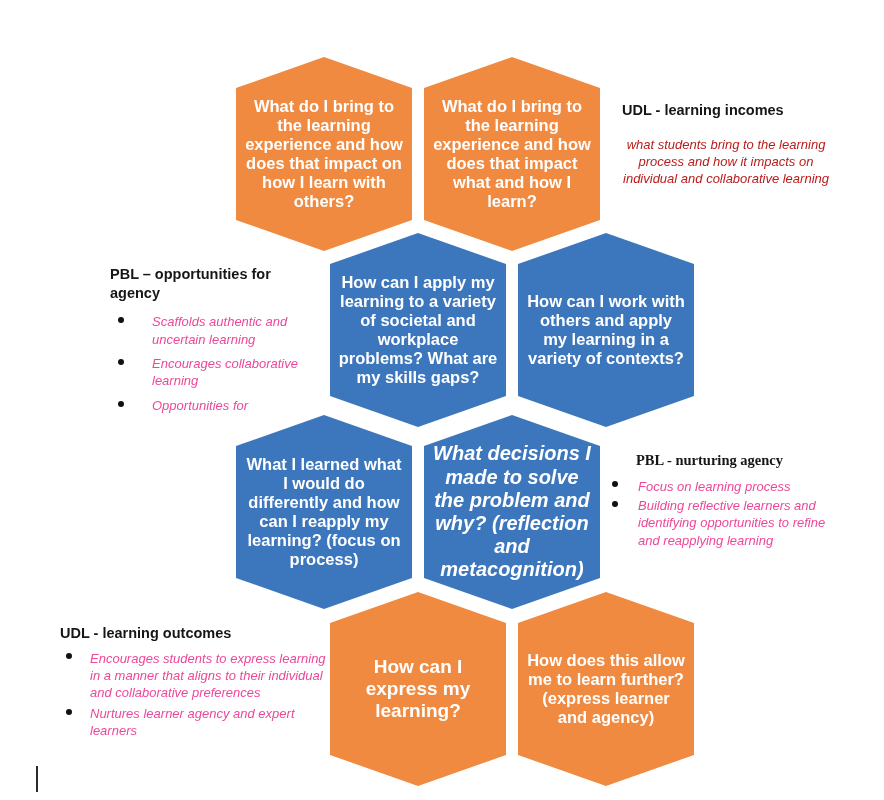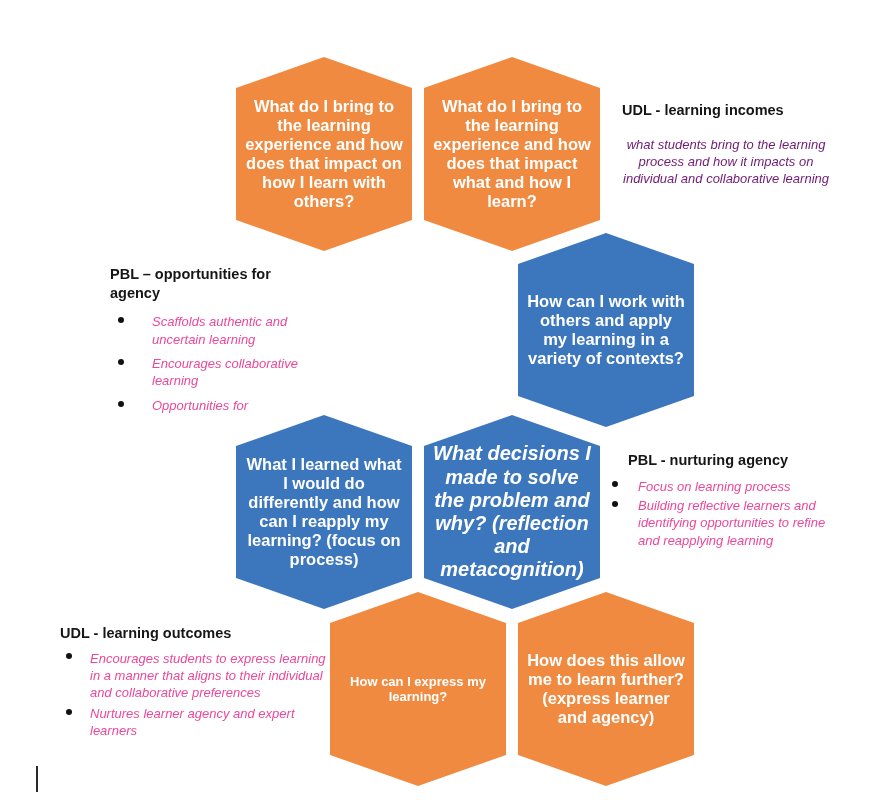--- a/index.html
+++ b/index.html
@@ -54,21 +54,21 @@
     line-height: 1.28;
     margin: 0 0 6px 0;
     color: #161616;
   }
   .note-para {
     font-style: italic;
     font-size: 13px;
     line-height: 1.32;
     margin: 0;
     text-align: center;
-    color: #701a75;
+    color: #b91c1c;
   }
   ul.note-list {
     list-style: none;
     margin: 0;
     padding: 0;
   }
   ul.note-list li {
     position: relative;
     font-style: italic;
     font-size: 13px;
@@ -105,35 +105,38 @@
 <div id="canvas">
 
   <div class="hex hex-orange" style="left:236px; top:57px; width:176px; height:194px;">
     <div class="hex-label" style="font-size:16.5px;">What do I bring to the learning experience and how does that impact on how I learn with others?</div>
   </div>
 
   <div class="hex hex-orange" style="left:424px; top:57px; width:176px; height:194px;">
     <div class="hex-label" style="font-size:16.5px;">What do I bring to the learning experience and how does that impact what and how I learn?</div>
   </div>
 
+  <div class="hex hex-blue" style="left:330px; top:233px; width:176px; height:194px;">
+    <div class="hex-label" style="font-size:16.5px;">How can I apply my learning to a variety of societal and workplace problems? What are my skills gaps?</div>
+  </div>
 
   <div class="hex hex-blue" style="left:518px; top:233px; width:176px; height:194px;">
     <div class="hex-label" style="font-size:16.5px;">How can I work with others and apply my learning in a variety of contexts?</div>
   </div>
 
   <div class="hex hex-blue" style="left:236px; top:415px; width:176px; height:194px;">
     <div class="hex-label" style="font-size:16.5px;">What I learned what I would do differently and how can I reapply my learning? (focus on process)</div>
   </div>
 
   <div class="hex hex-blue" style="left:424px; top:415px; width:176px; height:194px;">
     <div class="hex-label" style="font-size:20px;font-style:italic;">What decisions I made to solve the problem and why? (reflection and metacognition)</div>
   </div>
 
   <div class="hex hex-orange" style="left:330px; top:592px; width:176px; height:194px;">
-    <div class="hex-label" style="font-size:13px;">How can I express my learning?</div>
+    <div class="hex-label" style="font-size:19px;">How can I express my learning?</div>
   </div>
 
   <div class="hex hex-orange" style="left:518px; top:592px; width:176px; height:194px;">
     <div class="hex-label" style="font-size:16.5px;">How does this allow me to learn further? (express learner and agency)</div>
   </div>
 
   <div class="note" style="left:622px; top:101px; width:208px;">
     <div class="note-title" style="margin-bottom:16px;">UDL - learning incomes</div>
     <div class="note-para">what students bring to the learning process and how it impacts on individual and collaborative learning</div>
   </div>
@@ -150,21 +153,21 @@
         <span>Encourages collaborative learning</span>
       </li>
       <li>
         <span class="bullet"></span>
         <span>Opportunities for</span>
       </li>
     </ul>
   </div>
 
   <div class="note" style="left:604px; top:451px; width:240px;">
-    <div class="note-title" style="margin-left:24px; margin-bottom:8px;">PBL - nurturing agency</div>
+    <div class="note-title" style="margin-left:32px; margin-bottom:8px;font-family:Liberation Serif, serif;">PBL - nurturing agency</div>
     <ul class="note-list tight2">
       <li>
         <span class="bullet"></span>
         <span>Focus on learning process</span>
       </li>
       <li>
         <span class="bullet"></span>
         <span>Building reflective learners and identifying opportunities to refine and reapplying learning</span>
       </li>
     </ul>

